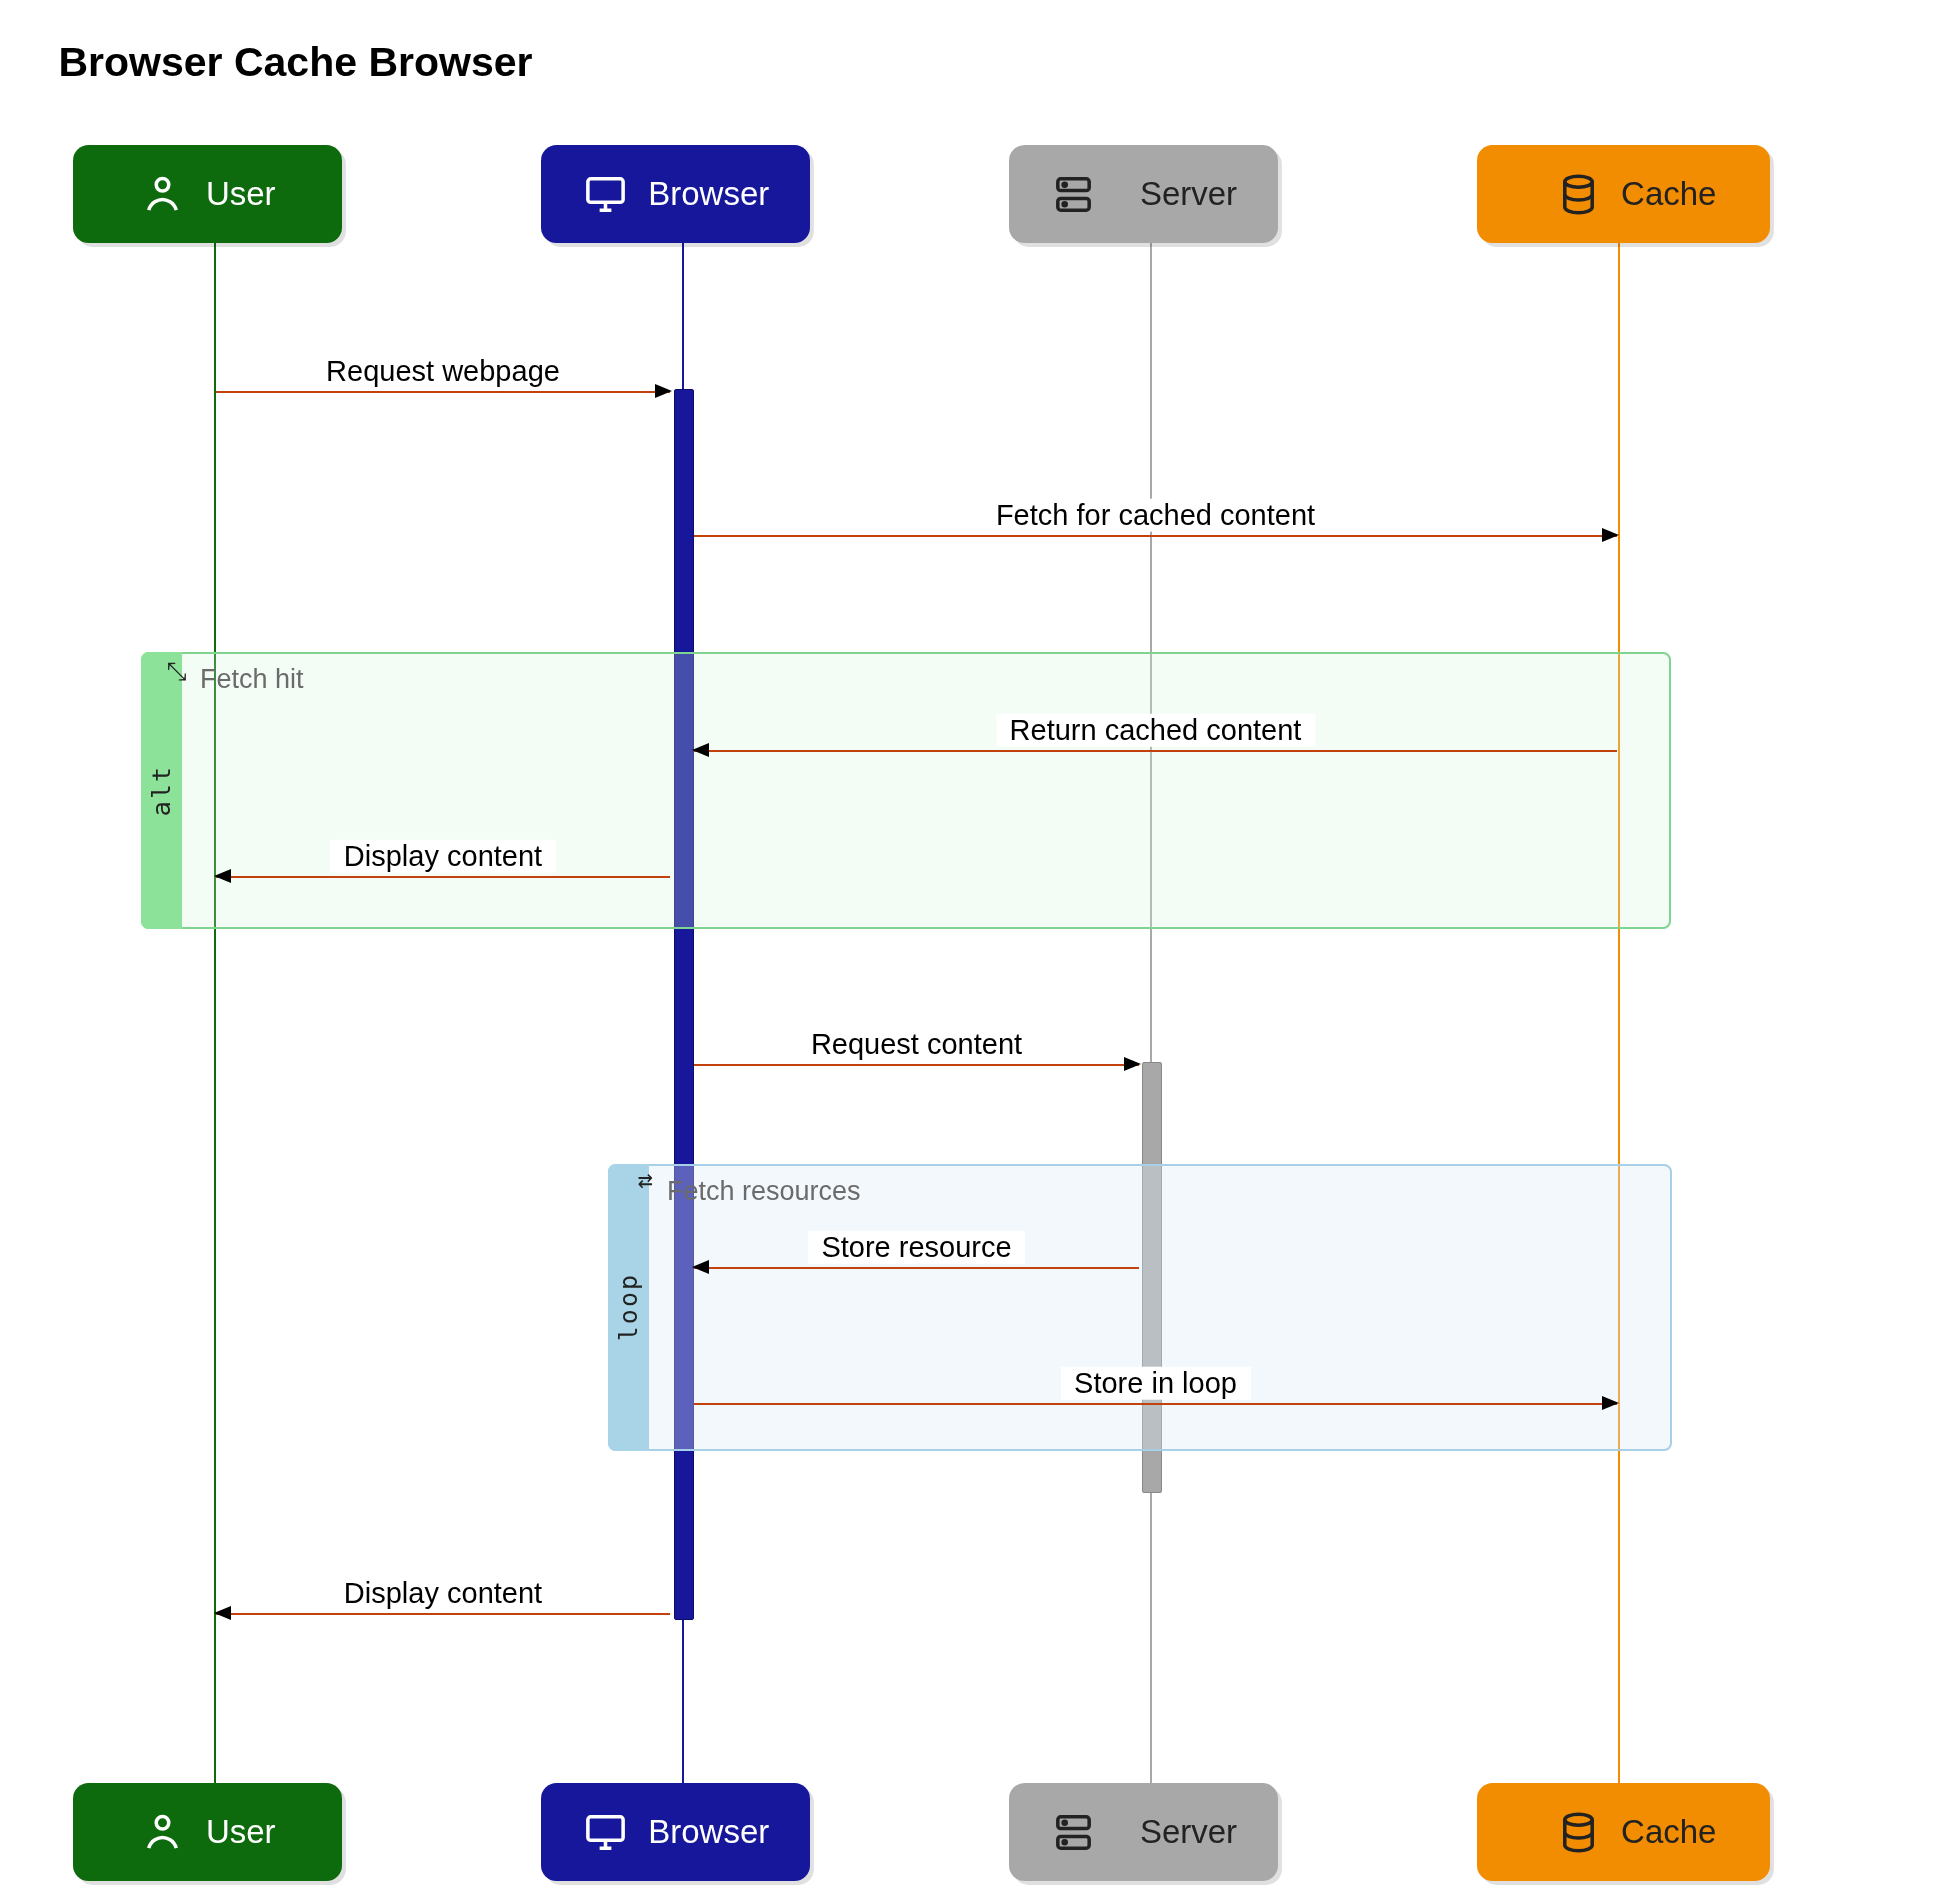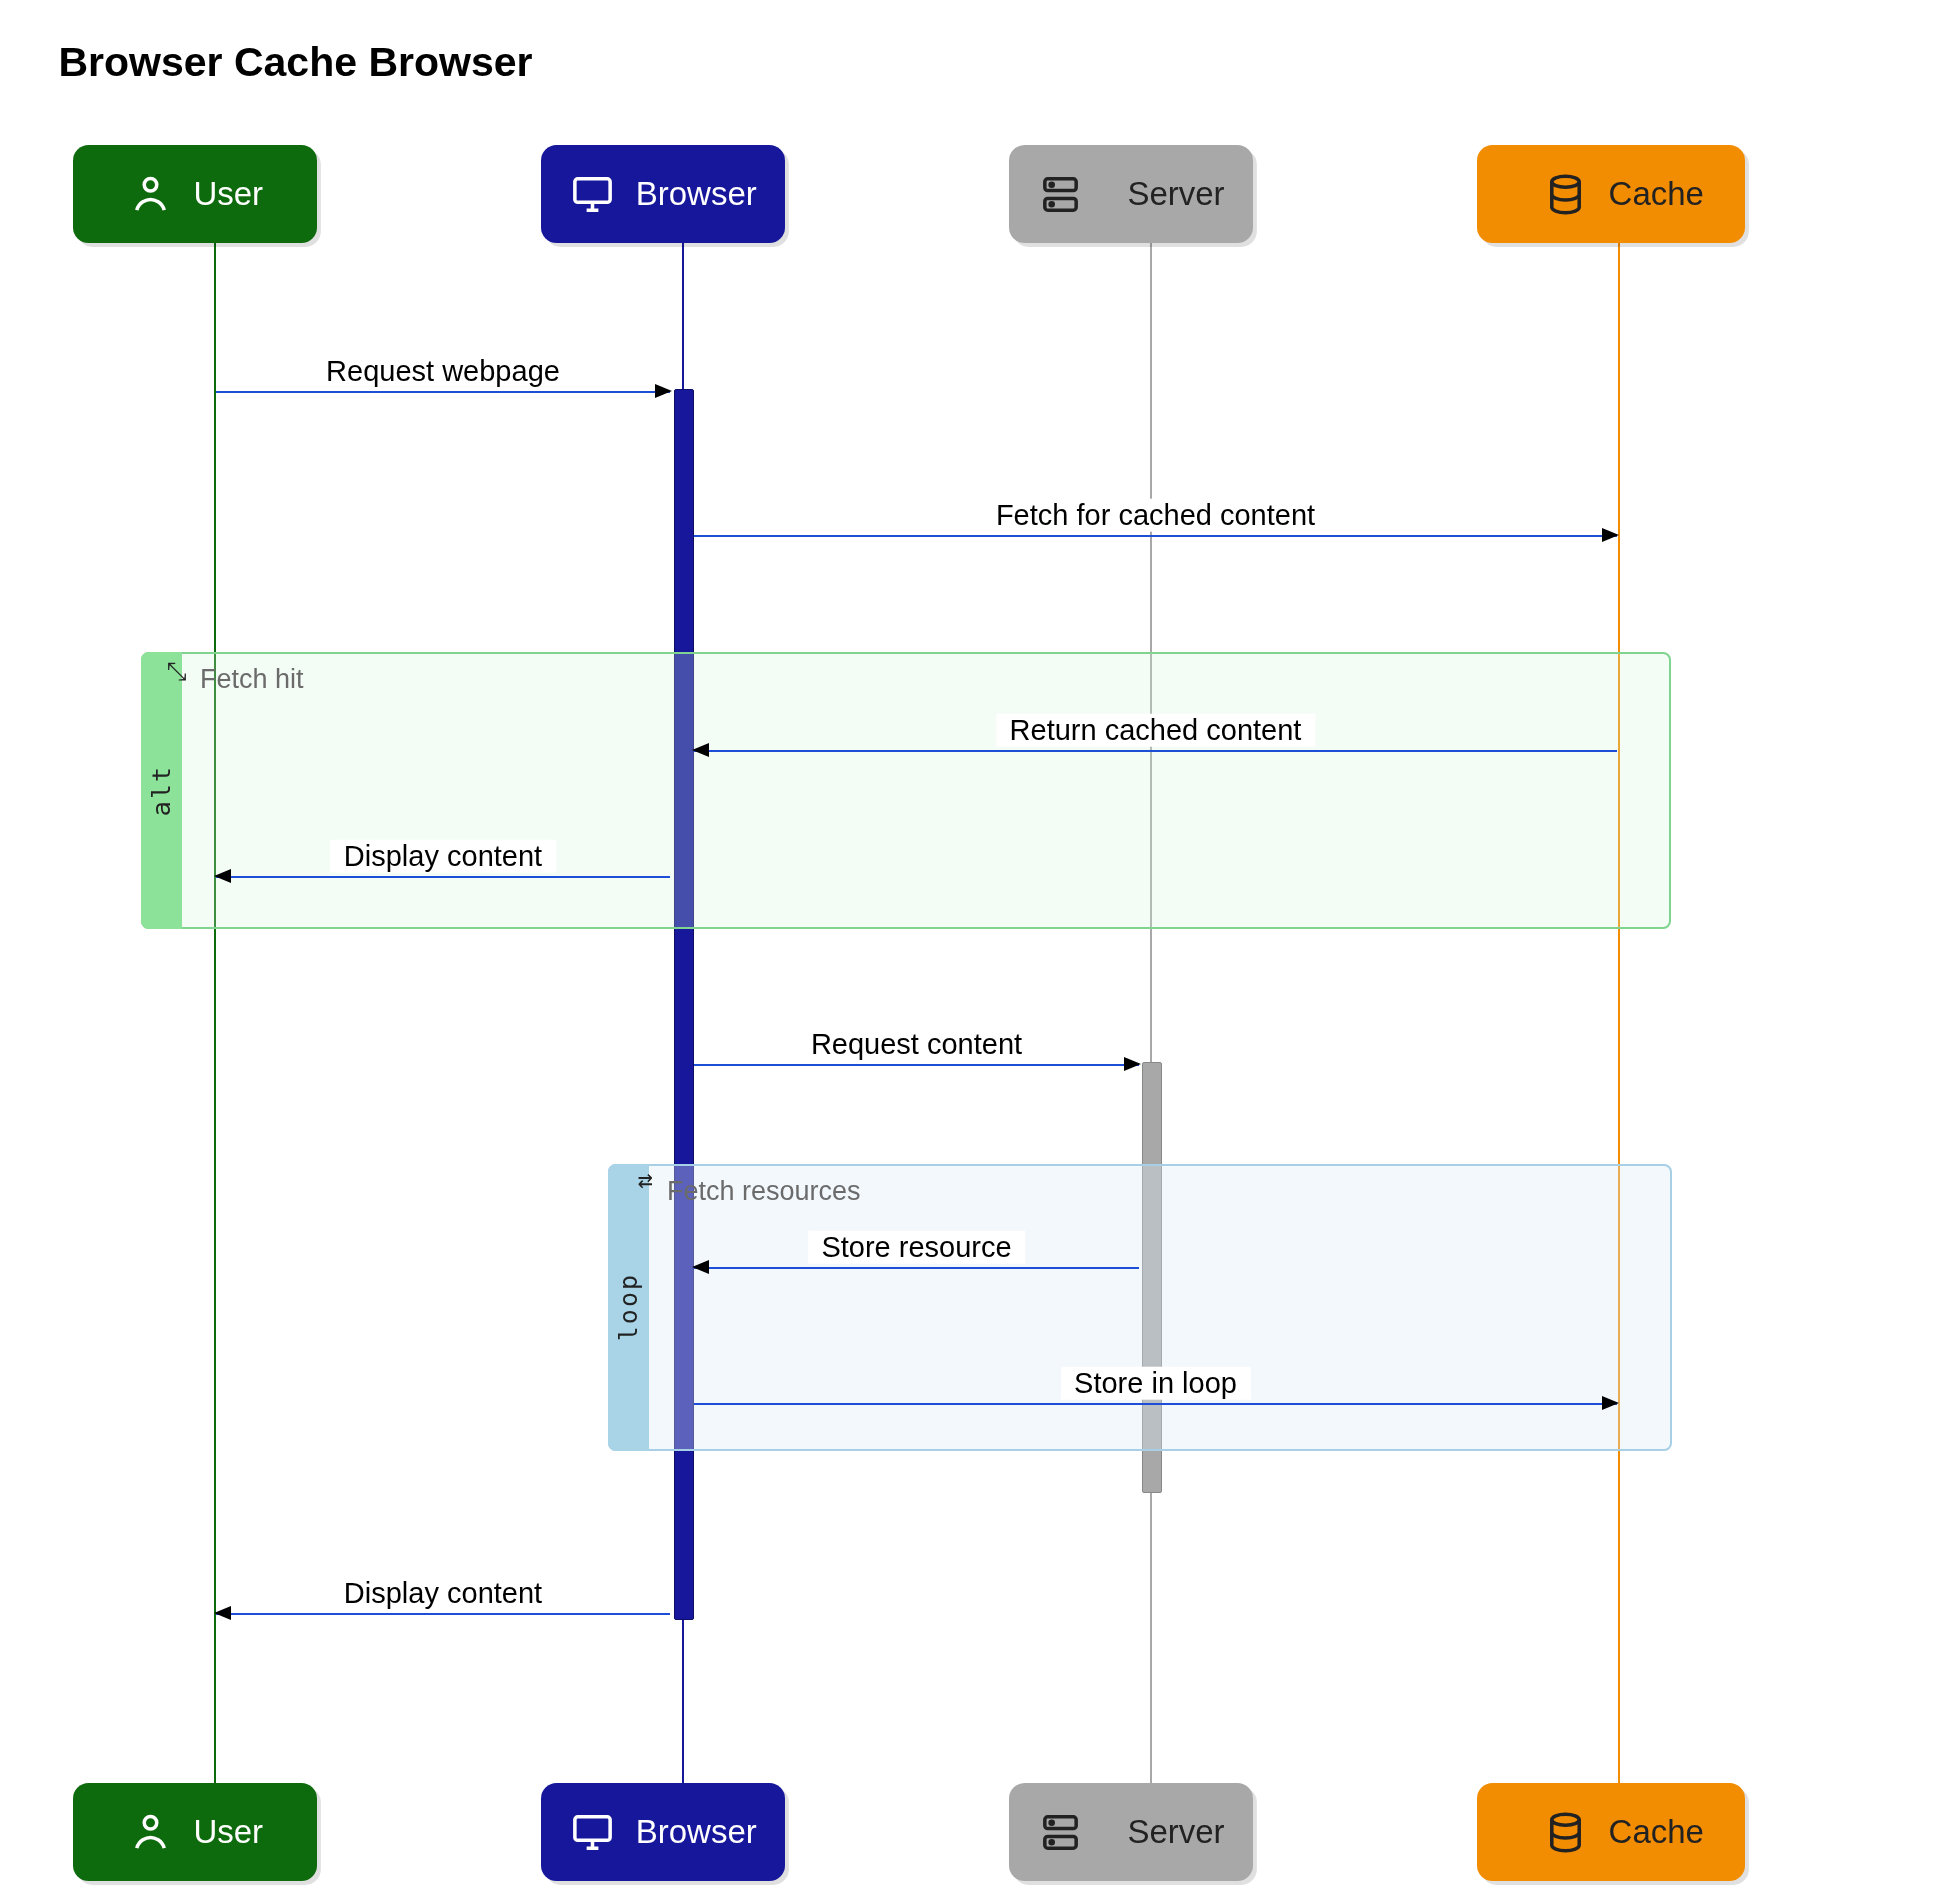--- a/index.html
+++ b/index.html
@@ -14,21 +14,21 @@
     color: #000;
     margin: 0 0 59px 19.5px;
   }
   .diagram {
     position: relative;
     width: 1853px;
     height: 1736px;
   }
   .actor-box {
     position: absolute;
-    width: 244px;
+    width: 269px;
     height: 98px;
     border-radius: 15.6px;
     display: flex;
     align-items: center;
     justify-content: center;
     gap: 19.5px;
     font-size: 33px;
     font-weight: 500;
     box-shadow: 3.9px 3.9px 0 rgba(0,0,0,0.12);
   }
@@ -52,21 +52,21 @@
     position: absolute;
     width: 17.6px;
     border-radius: 2px;
   }
   .act-browser { background: #17179b; border: 1px solid #0d0d66; }
   .act-server  { background: #a8a8a8; border: 1px solid #888; }
 
   .msg {
     position: absolute;
     height: 2px;
-    background: #1d4ed8;
+    background: #c2410c;
   }
   .msg-label {
     position: absolute;
     font-size: 29px;
     color: #000;
     white-space: nowrap;
     transform: translate(-50%, -110%);
     background: #fff;
     padding: 0 13.7px;
   }

